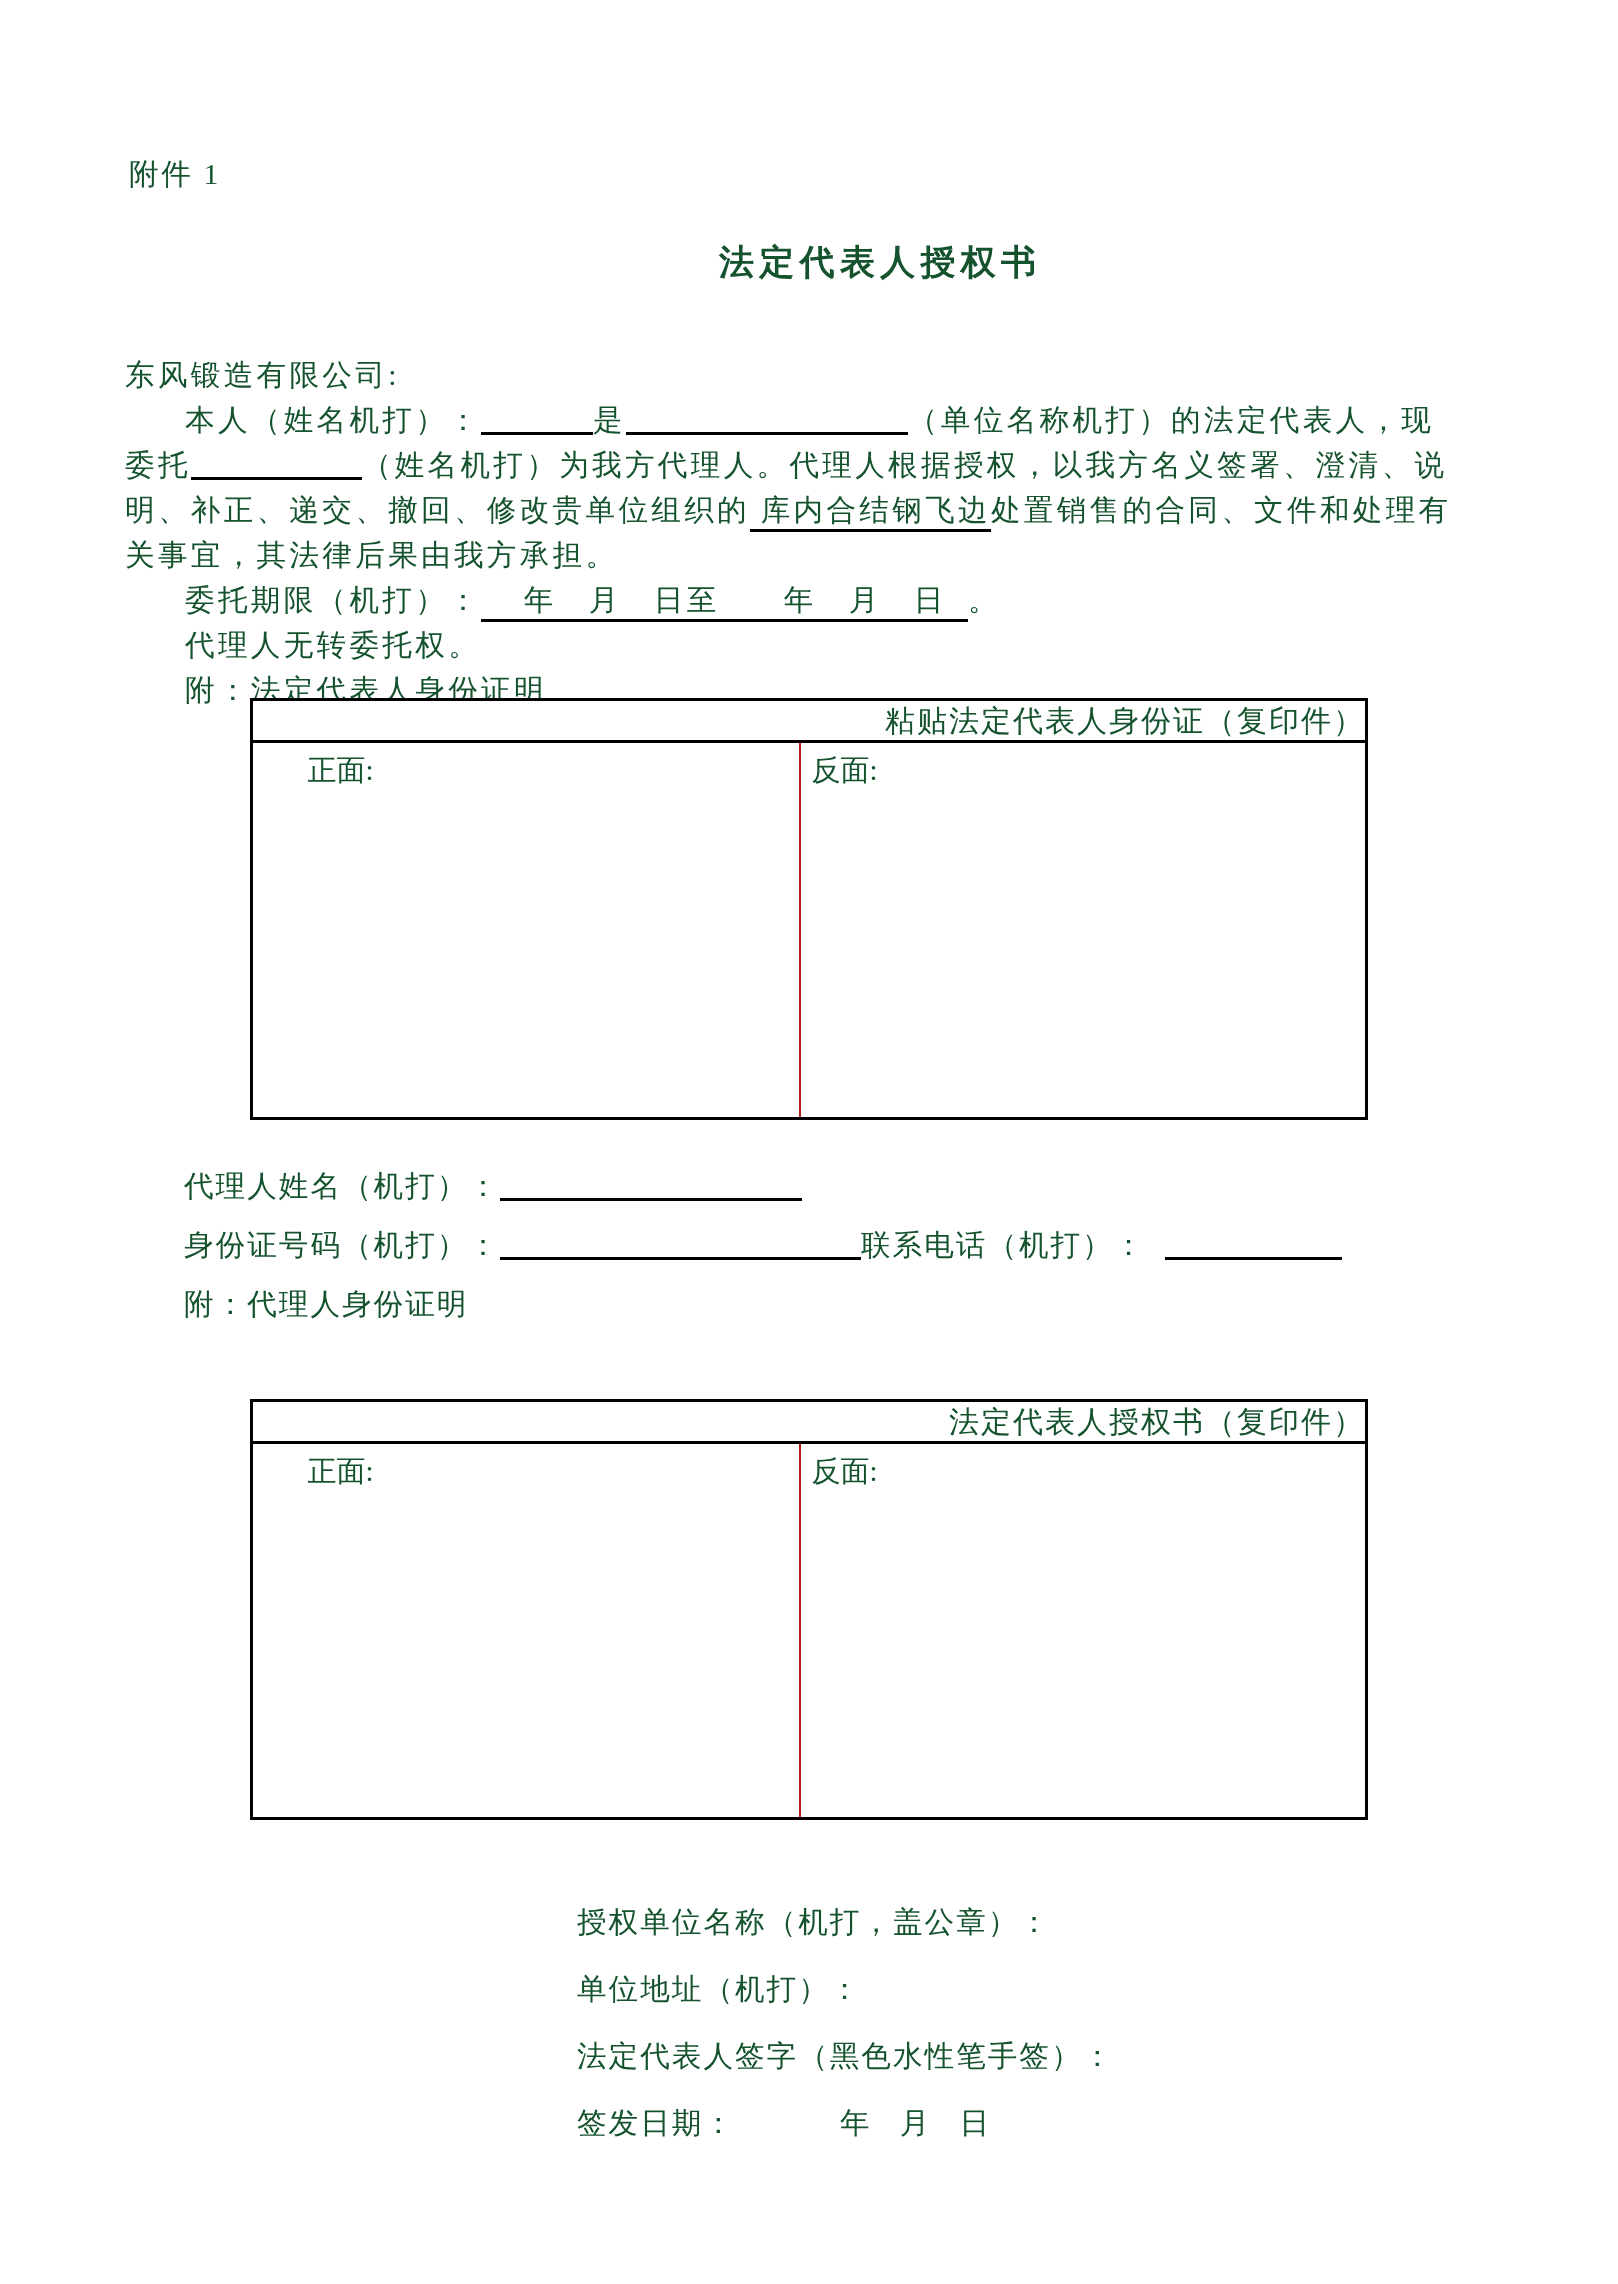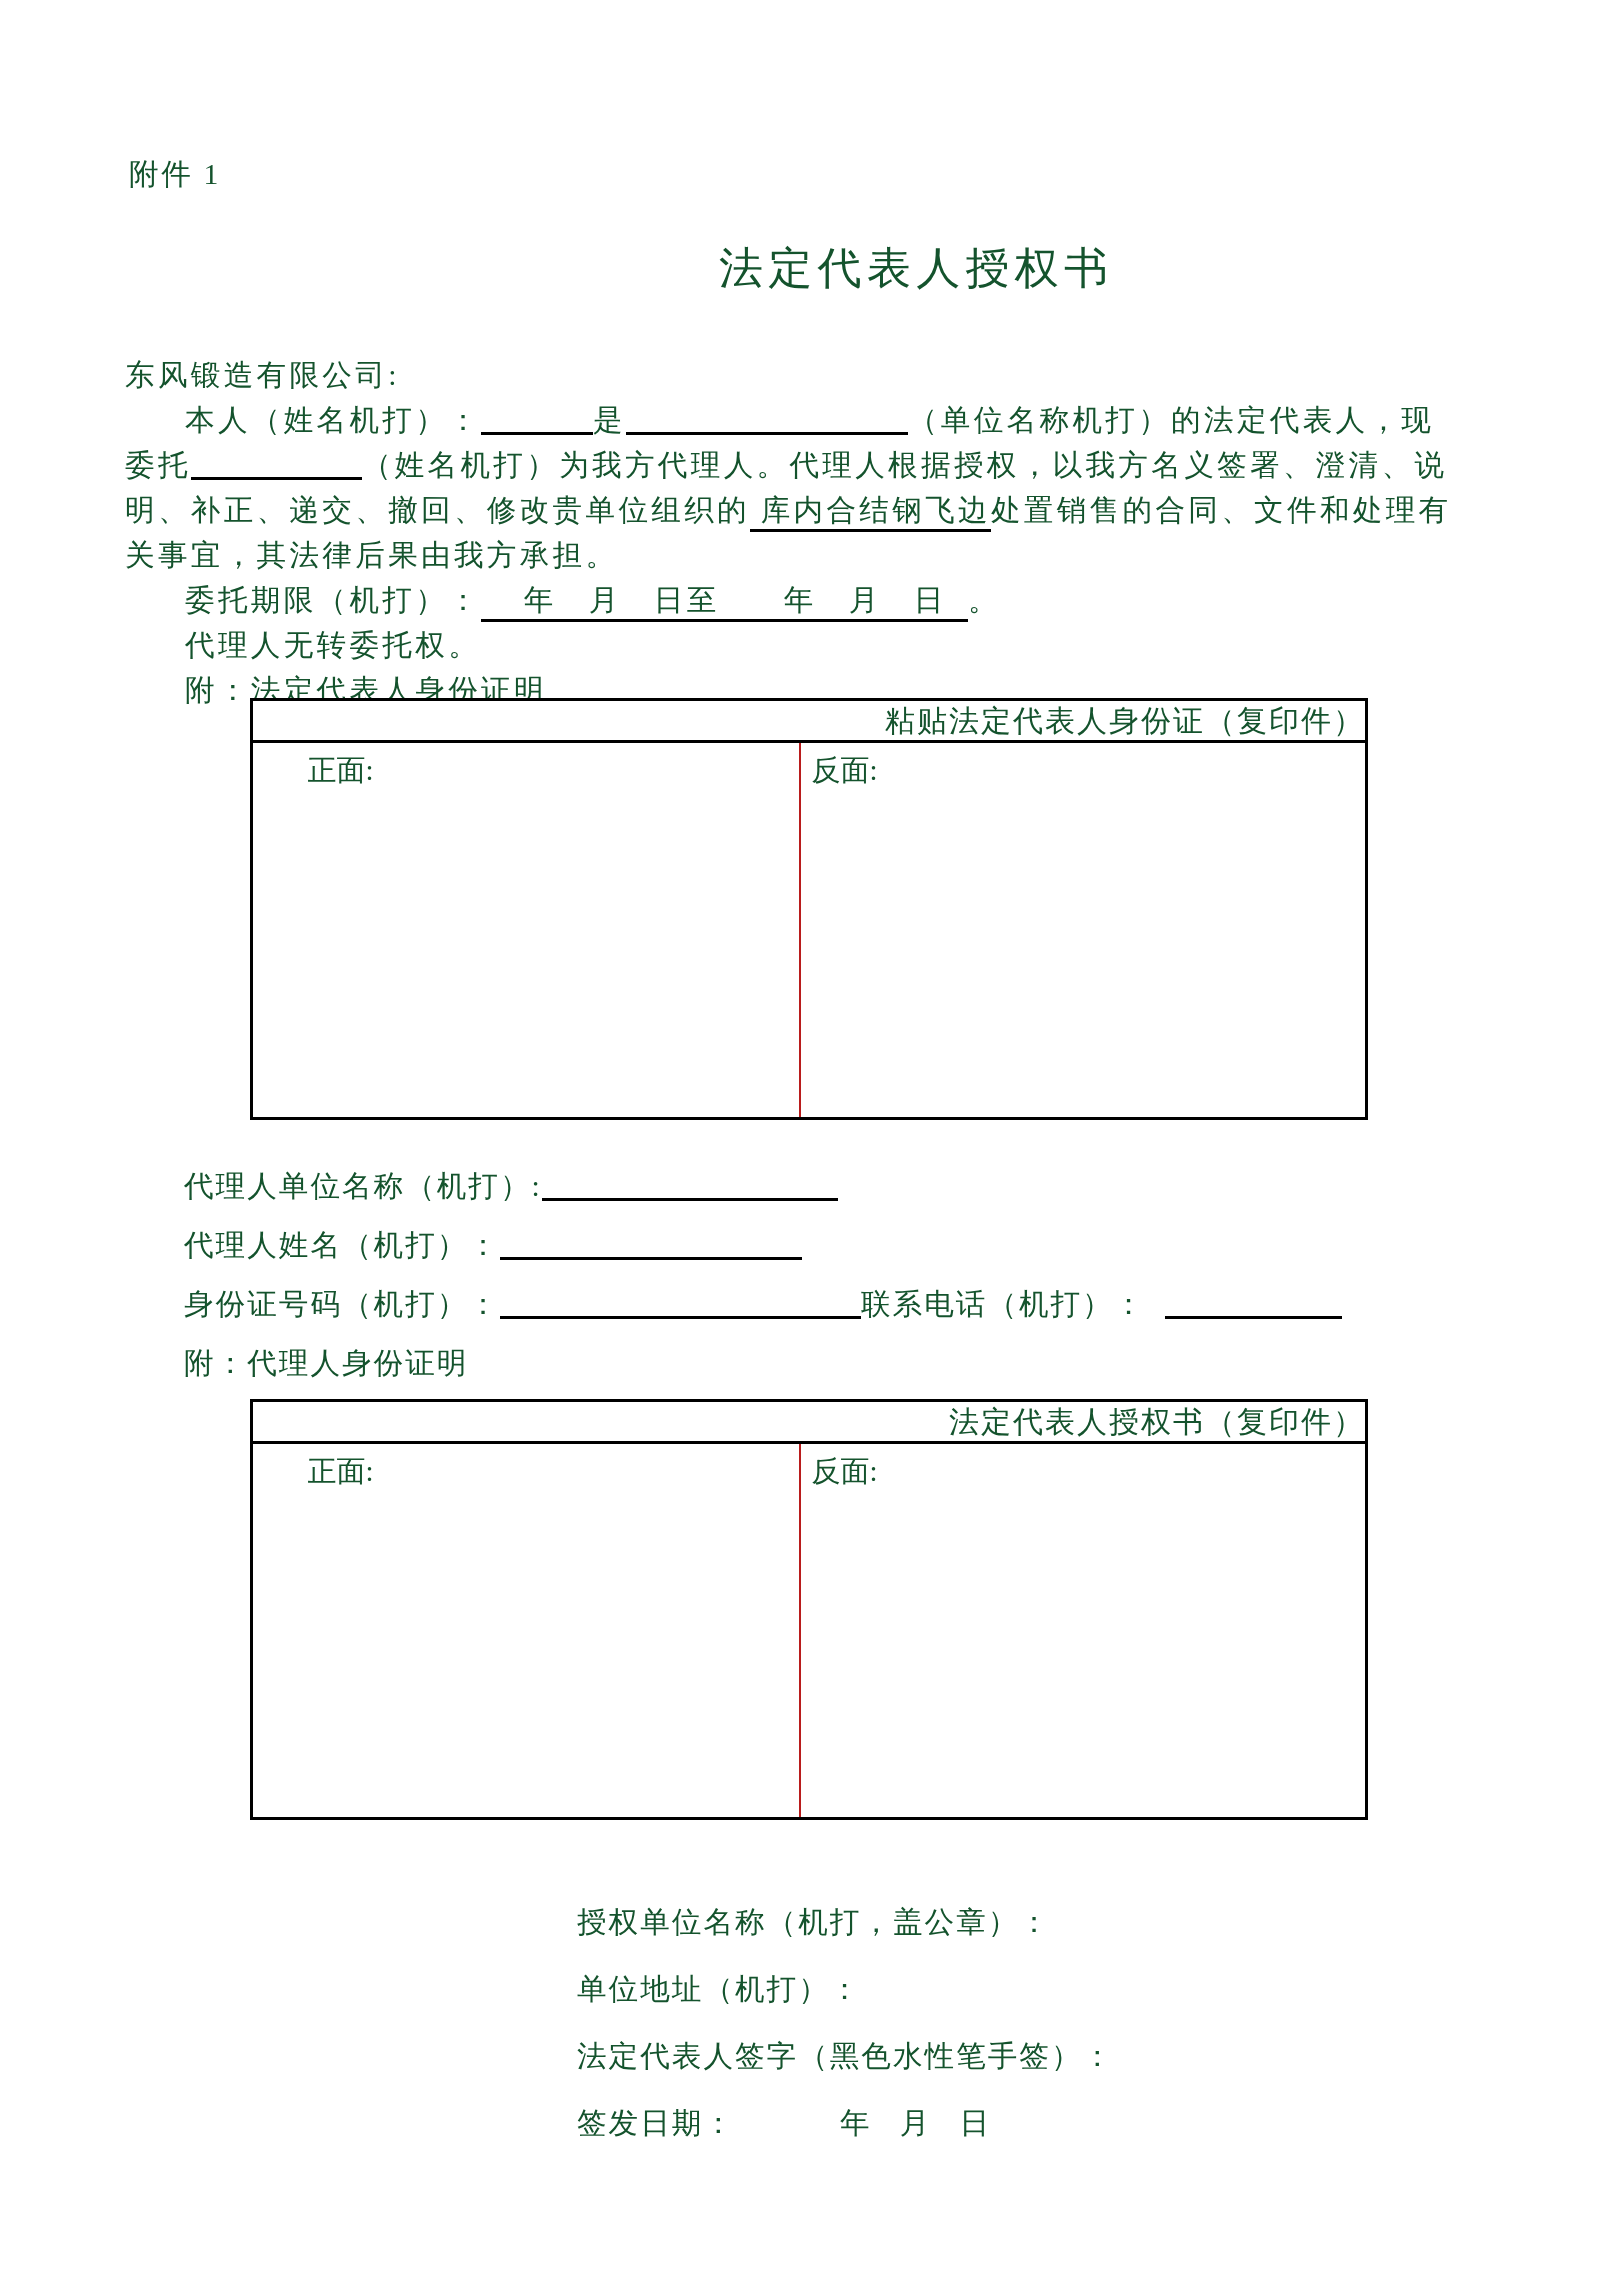--- a/index.html
+++ b/index.html
@@ -14,21 +14,21 @@
     font-family: "Liberation Serif", "DejaVu Serif", serif;
     font-size: 29.6px;
     overflow: hidden;
   }
   .abs { position: absolute; }
 
   .attachment { left: 129px; top: 154px; font-size: 29.6px; letter-spacing: 2.6px; }
 
   .doc-title {
     left: 719px; top: 239px;
-    font-size: 44px; font-weight: normal; letter-spacing: 5.3px;
+    font-size: 35px; font-weight: bold; letter-spacing: 5.3px;
     white-space: nowrap;
   }
 
   .para { left: 125px; top: 353px; width: 1386px; }
   .para .line { height: 45px; line-height: 45px; white-space: nowrap; letter-spacing: 3.3px; }
   .indent { padding-left: 60px; }
 
   .blank {
     display: inline-block;
     border-bottom: 3.9px solid #000;
@@ -111,23 +111,20 @@
         <span>正面:</span>
       </div>
       <div class="cell cell-back">
         <span>反面:</span>
       </div>
     </div>
   </div>
 
   <div class="abs agent-block">
     <div class="line">
-      <span>代理人单位名称（机打）:</span><span class="blank" style="width:296px"></span>
-    </div>
-    <div class="line">
       <span>代理人姓名（机打）：</span><span class="blank" style="width:302px"></span>
     </div>
     <div class="line">
       <span>身份证号码（机打）：</span><span class="blank" style="width:361px"></span><span>联系电话（机打）：</span><span class="blank" style="width:177px;margin-left:19.7px"></span>
     </div>
     <div class="line">
       <span>附：代理人身份证明</span>
     </div>
   </div>
 

